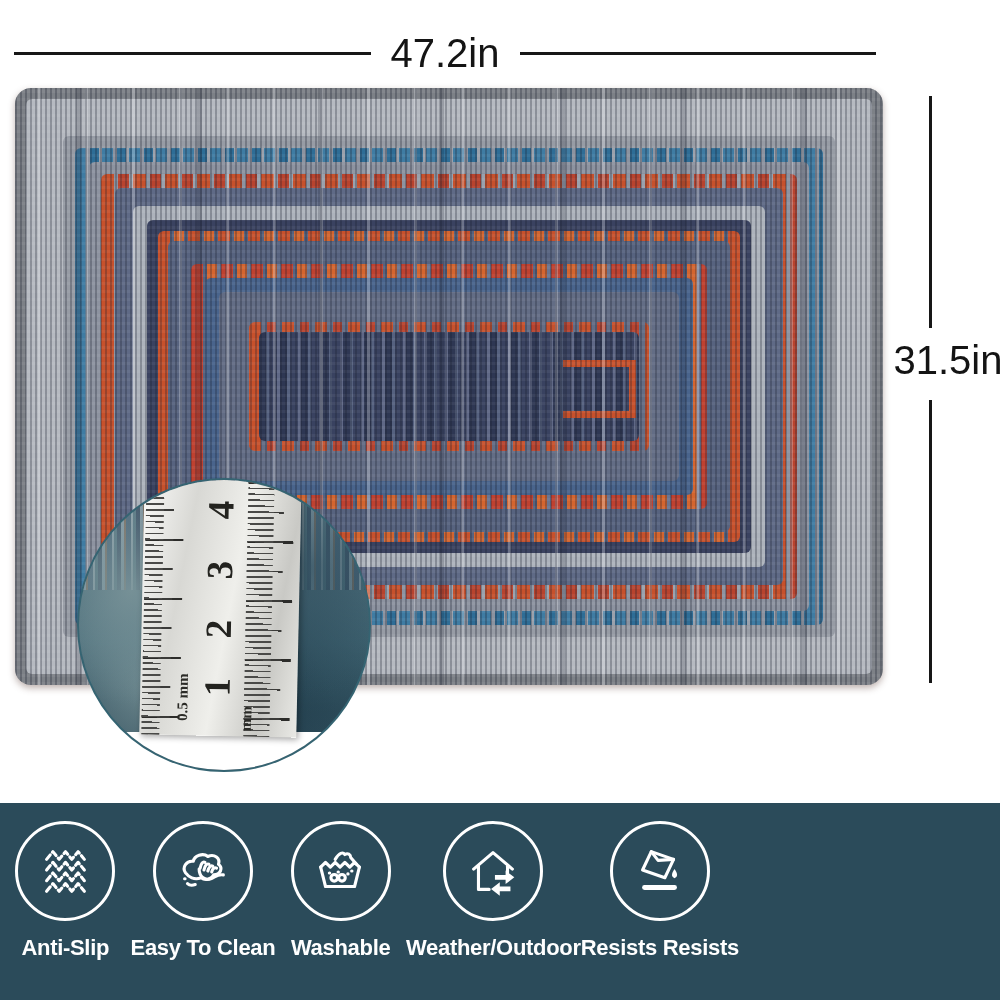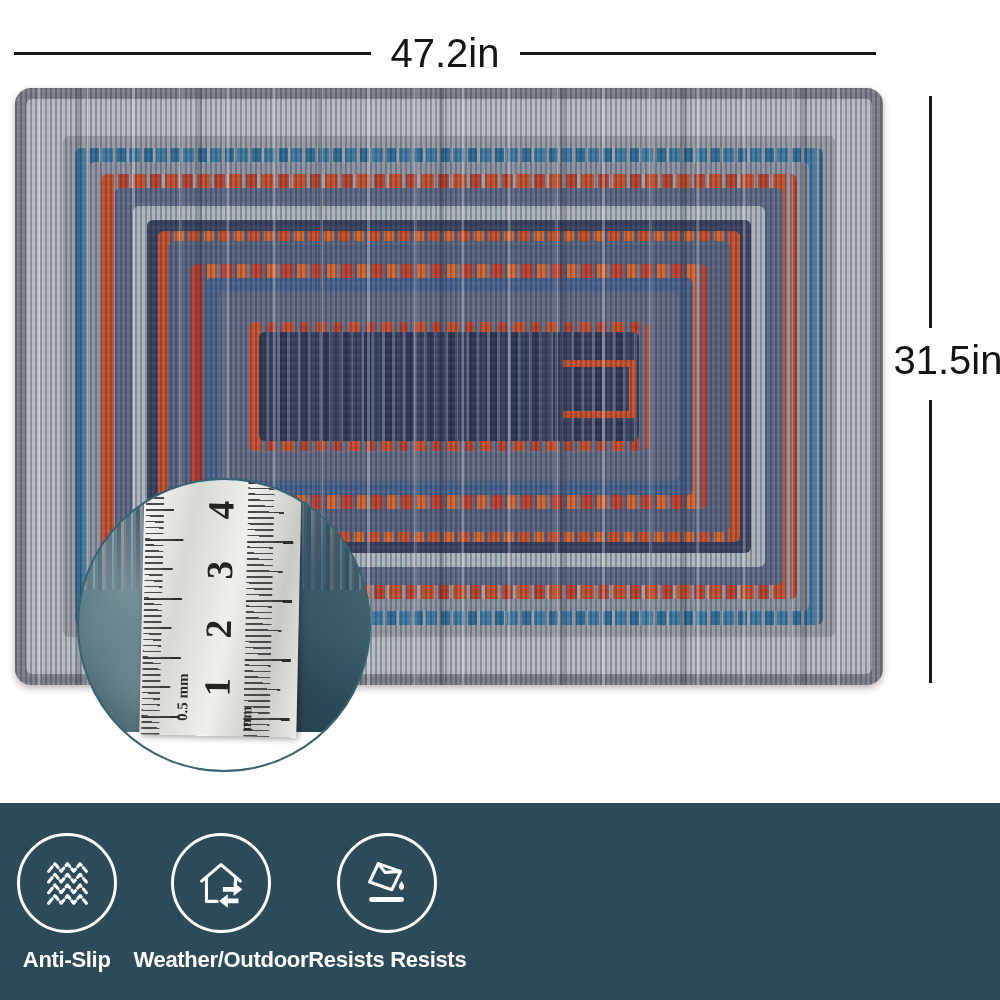--- a/index.html
+++ b/index.html
@@ -85,21 +85,21 @@
              font-family:"Liberation Serif", serif;font-weight:600;font-size:37px;color:#23231f;}
   .rn4{top:36px;} .rn3{top:96px;} .rn2{top:155px;} .rn1{top:213px;}
   .ruler-unit{position:absolute;transform:translate(-50%,-50%) rotate(-90deg);
               font-family:"Liberation Serif", serif;font-size:15px;color:#2b2b27;white-space:nowrap;font-weight:600;}
   .u-left{left:43px;top:224px;}
   .u-right{left:107px;top:244px;}
 
   
   .feature-bar{position:absolute;left:0;top:803px;width:1000px;height:197px;
                background:#2b4b5a;display:grid;grid-template-columns:repeat(7,1fr);
-               padding-top:30px;box-sizing:border-box;}
+               padding-top:18px;box-sizing:border-box;}
   .feature{text-align:center;}
   .feature-circle{width:100px;height:100px;margin:0 auto;border:3px solid #ffffff;
                   border-radius:50%;display:flex;align-items:center;justify-content:center;box-sizing:border-box;}
   .feature-circle svg{width:62px;height:62px;}
   .feature-label{display:block;margin-top:14px;color:#ffffff;font-size:22px;font-weight:700;
                  letter-spacing:-0.3px;white-space:nowrap;}
   svg .s{fill:none;stroke:#ffffff;stroke-width:3.2;stroke-linecap:round;stroke-linejoin:round;}
   svg .f{fill:#ffffff;stroke:none;}
 </style>
 </head>
@@ -160,22 +160,46 @@
       <svg viewBox="0 0 64 64">
         <path class="s" stroke-dasharray="6 3.5" d="M13 20 l6.5 -8 l6.5 8 l6.5 -8 l6.5 8 l6.5 -8 l6.5 8"></path>
         <path class="s" stroke-dasharray="6 3.5" d="M13 31 l6.5 -8 l6.5 8 l6.5 -8 l6.5 8 l6.5 -8 l6.5 8"></path>
         <path class="s" stroke-dasharray="6 3.5" d="M13 42 l6.5 -8 l6.5 8 l6.5 -8 l6.5 8 l6.5 -8 l6.5 8"></path>
         <path class="s" stroke-dasharray="6 3.5" d="M13 53 l6.5 -8 l6.5 8 l6.5 -8 l6.5 8 l6.5 -8 l6.5 8"></path>
       </svg>
     </div>
     <span class="feature-label">Anti-Slip</span>
   </div>
 
-
-
+  <div class="feature">
+    <div class="feature-circle">
+      <svg viewBox="0 0 64 64">
+        <path class="s" d="M14 34 c-4 -6 1 -13 8 -12 c1 -6 10 -9 15 -5 c7 -3 13 2 11 8 c5 4 2 11 -5 11 c-2 5 -9 6 -13 3 c-7 3 -13 -1 -16 -5 z"></path>
+        <path class="s" d="M29 29 c1 -5 3 -7 5 -6 M33 31 c1 -5 3 -7 5 -6 M37 32 c1 -4 3 -6 5 -5 M41 33 c1 -4 3 -5 5 -4"></path>
+        <path class="s" d="M28 30 c0 8 6 12 12 10 c5 -2 7 -5 13 -4"></path>
+        <path class="s" d="M16 45 c2 2 5 2 8 1 M13 40 l0.5 0"></path>
+      </svg>
+    </div>
+    <span class="feature-label">Easy To Clean</span>
+  </div>
+
+
+  <div class="feature">
+    <div class="feature-circle">
+      <svg viewBox="0 0 64 64">
+        <path class="s" d="M11 28 l5 20 h30 l5 -20"></path>
+        <path class="s" d="M11 28 l5 -5 5 5 5 -5 5 5 5 -5 5 5 5 -5 5 5"></path>
+        <circle class="s" cx="25" cy="39" r="3.4"></circle>
+        <circle class="s" cx="33" cy="39" r="3.4"></circle>
+        <path class="s" d="M20 34 l0.3 0 M39 35 l0.3 0 M43 32 l0.3 0 M29 33 l0.3 0"></path>
+        <path class="s" d="M26 20 c4 -7 8 -8 10 -5 c3 -2 6 0 6 3 l6 7"></path>
+      </svg>
+    </div>
+    <span class="feature-label">Washable</span>
+  </div>
 
   <div class="feature">
     <div class="feature-circle">
       <svg viewBox="0 0 64 64">
         <path class="s" d="M12 30 L32 13 L52 30"></path>
         <path class="s" d="M17 27 v24 h11"></path>
         <path class="s" d="M47 27 v7"></path>
         <path class="f" d="M34 36 h11 v-4.5 l9 7 -9 7 v-4.5 h-11 z"></path>
         <path class="f" d="M50 48 h-11 v-4.5 l-9 7 9 7 v-4.5 h11 z"></path>
       </svg>

